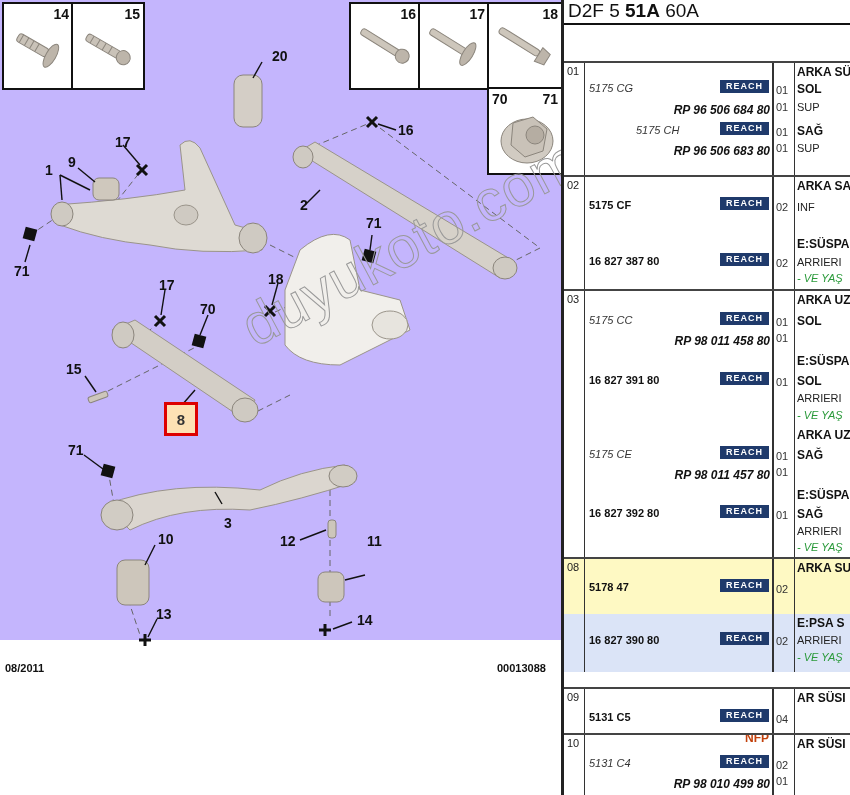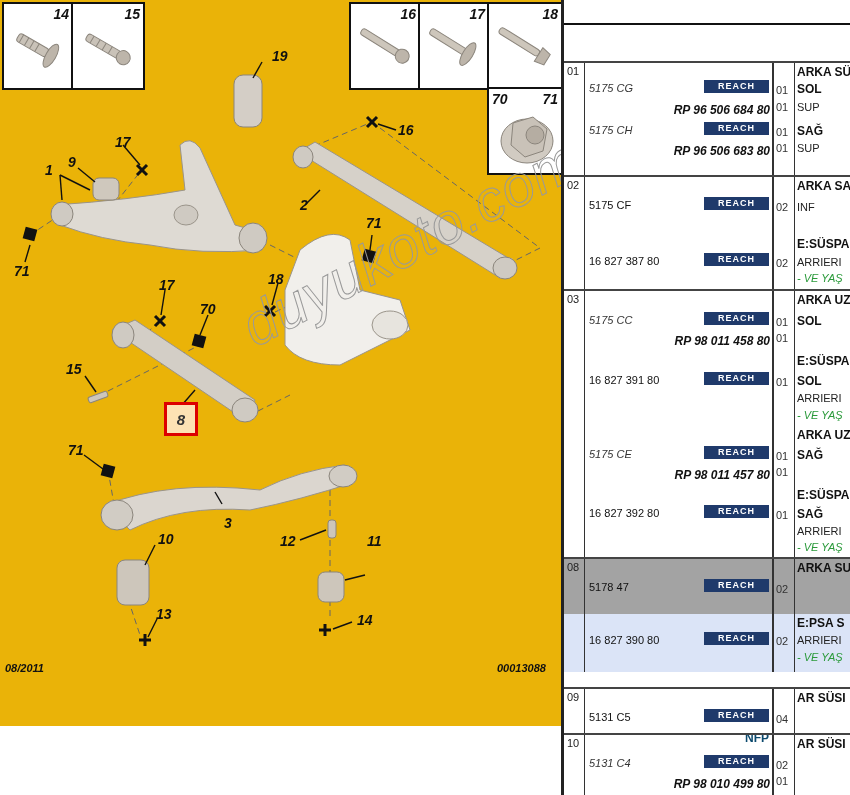--- a/index.html
+++ b/index.html
@@ -1,44 +1,44 @@
 <!DOCTYPE html>
 <html><head>
 <meta charset="utf-8">
 <style>
   html,body{margin:0;padding:0;background:#fff;}
   body{width:850px;height:795px;position:relative;overflow:hidden;font-family:"Liberation Sans",sans-serif;}
-  #diagram{position:absolute;left:0;top:0;width:563px;height:726px;background:#eab308;font-style:italic;}
+  #diagram{position:absolute;left:0;top:0;width:563px;height:640px;background:#c4b5fd;}
   #divider{position:absolute;left:561px;top:0;width:3px;height:795px;background:#222;}
   .lbl{position:absolute;font-weight:bold;font-size:14px;color:#111;line-height:1;}
   .box{position:absolute;border:2px solid #111;background:#fff;}
   .footer-txt{position:absolute;font-size:11px;font-weight:bold;color:#111;}
   .callout{position:absolute;width:28px;height:28px;border:3px solid #d00;background:#fde2b4;font-weight:bold;font-size:15px;display:flex;align-items:center;justify-content:center;color:#333;}
   .watermark{position:absolute;left:230px;top:300px;font-size:58px;color:transparent;-webkit-text-stroke:1px #999;transform:rotate(-28deg);transform-origin:left top;white-space:nowrap;letter-spacing:1px;}
 
   #table-panel{position:absolute;left:564px;top:0;width:286px;height:795px;background:#fff;}
   .t-title{position:absolute;left:4px;top:0;font-size:19px;color:#111;}
   .t-title b{font-weight:bold;}
   .t-topline{position:absolute;left:0;top:23px;width:286px;height:2px;background:#111;}
   .row{position:absolute;left:0;width:286px;border-top:2px solid #444;box-sizing:border-box;}
   .col-num{position:absolute;left:0;top:0;width:21px;height:100%;border-right:1px solid #333;font-size:11px;color:#222;padding:2px 0 0 3px;box-sizing:border-box;}
   .col-ref{position:absolute;left:21px;top:0;width:189px;height:100%;border-right:2px solid #333;box-sizing:border-box;}
   .col-qty{position:absolute;left:210px;top:0;width:21px;height:100%;border-right:1px solid #333;box-sizing:border-box;}
   .col-desc{position:absolute;left:231px;top:0;width:55px;height:100%;overflow:hidden;}
   .ref{position:absolute;left:4px;font-size:11px;color:#222;}
   .ref.it{font-style:italic;color:#333;}
-  .ref.bd{font-weight:normal;color:#111;}
+  .ref.bd{font-weight:bold;color:#111;}
   .rp{position:absolute;right:2px;font-size:12px;font-style:italic;font-weight:bold;color:#111;}
-  .nfp{position:absolute;right:3px;font-size:12px;font-weight:bold;color:#0c4a6e;}
-  .reach{position:absolute;right:3px;background:#1f3a6b;color:#fff;font-size:9px;font-weight:bold;padding:1px 14px;letter-spacing:1px;line-height:11px;}
+  .nfp{position:absolute;right:3px;font-size:12px;font-weight:bold;color:#c2410c;}
+  .reach{position:absolute;right:3px;background:#1f3a6b;color:#fff;font-size:9px;font-weight:bold;padding:1px 6px;letter-spacing:1px;line-height:11px;}
   .qty{position:absolute;left:2px;font-size:11px;color:#333;}
   .d{position:absolute;left:2px;font-size:11px;color:#222;white-space:nowrap;}
   .d.bd{font-weight:bold;font-size:12px;color:#111;}
   .d.gr{color:#2a9a3a;font-style:italic;}
-  .bg-orange{background:#a3a3a3;}
+  .bg-orange{background:#fef9c3;}
   .bg-blue{background:#dbe4f7;}
 </style>
 </head>
 <body>
 
 <div id="diagram">
 
   <div class="box" style="left:2px;top:2px;width:68px;height:84px;">
     <span class="lbl" style="right:3px;top:3px;">14</span>
     <svg width="68" height="84" style="position:absolute;left:0;top:0">
@@ -188,21 +188,21 @@
       <line x1="84" y1="455" x2="103" y2="469"></line>
       <line x1="222" y1="504" x2="215" y2="492"></line>
       <line x1="155" y1="545" x2="145" y2="565"></line>
       <line x1="300" y1="540" x2="326" y2="530"></line>
       <line x1="365" y1="575" x2="345" y2="580"></line>
       <line x1="157" y1="619" x2="148" y2="637"></line>
       <line x1="352" y1="622" x2="333" y2="629"></line>
     </g>
   </svg>
 
-  <span class="lbl" style="left:272px;top:49px;">19</span>
+  <span class="lbl" style="left:272px;top:49px;">20</span>
   <span class="lbl" style="left:398px;top:123px;">16</span>
   <span class="lbl" style="left:115px;top:135px;">17</span>
   <span class="lbl" style="left:68px;top:155px;">9</span>
   <span class="lbl" style="left:45px;top:163px;">1</span>
   <span class="lbl" style="left:300px;top:198px;">2</span>
   <span class="lbl" style="left:14px;top:264px;">71</span>
   <span class="lbl" style="left:366px;top:216px;">71</span>
   <span class="lbl" style="left:268px;top:272px;">18</span>
   <span class="lbl" style="left:159px;top:278px;">17</span>
   <span class="lbl" style="left:200px;top:302px;">70</span>
@@ -218,29 +218,30 @@
 
   <div class="watermark">duyukoto.com</div>
 
   <span class="footer-txt" style="left:5px;top:662px;">08/2011</span>
   <span class="footer-txt" style="left:497px;top:662px;">00013088</span>
 </div>
 
 <div id="divider"></div>
 
 <div id="table-panel">
+  <div class="t-title"><span>D2F 5 </span><b>51A</b><span> 60A</span></div>
   <div class="t-topline"></div>
 
   <div class="row" style="top:61px;height:116px;">
     <div class="col-num">01</div>
     <div class="col-ref">
       <span class="ref it" style="top:19px;">5175 CG</span>
       <span class="reach" style="top:17px;">REACH</span>
       <span class="rp" style="top:40px;">RP 96 506 684 80</span>
-      <span class="ref it" style="top:61px;">5175 CH</span>
+      <span class="ref it" style="top:61px;margin-left:47px;">5175 CH</span>
       <span class="reach" style="top:59px;">REACH</span>
       <span class="rp" style="top:81px;">RP 96 506 683 80</span>
     </div>
     <div class="col-qty">
       <span class="qty" style="top:21px;">01</span>
       <span class="qty" style="top:38px;">01</span>
       <span class="qty" style="top:63px;">01</span>
       <span class="qty" style="top:79px;">01</span>
     </div>
     <div class="col-desc">

